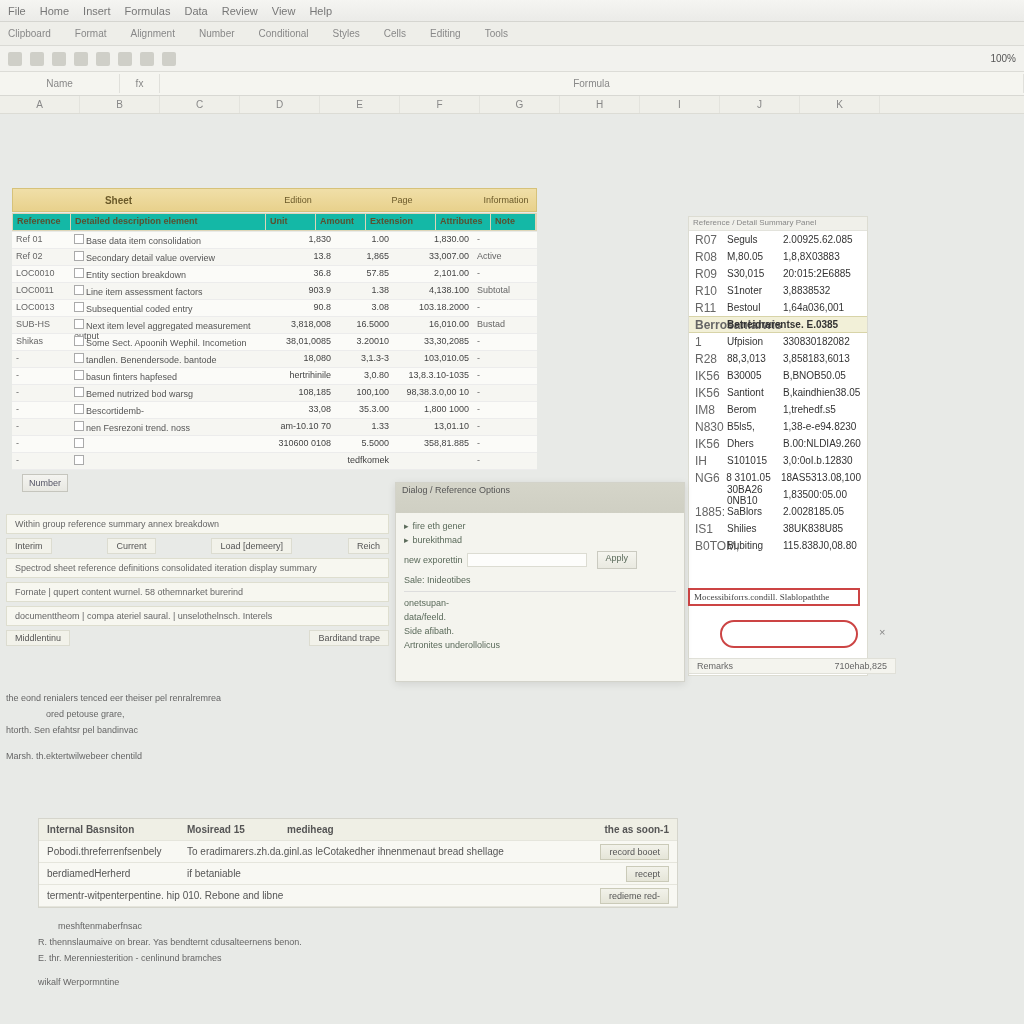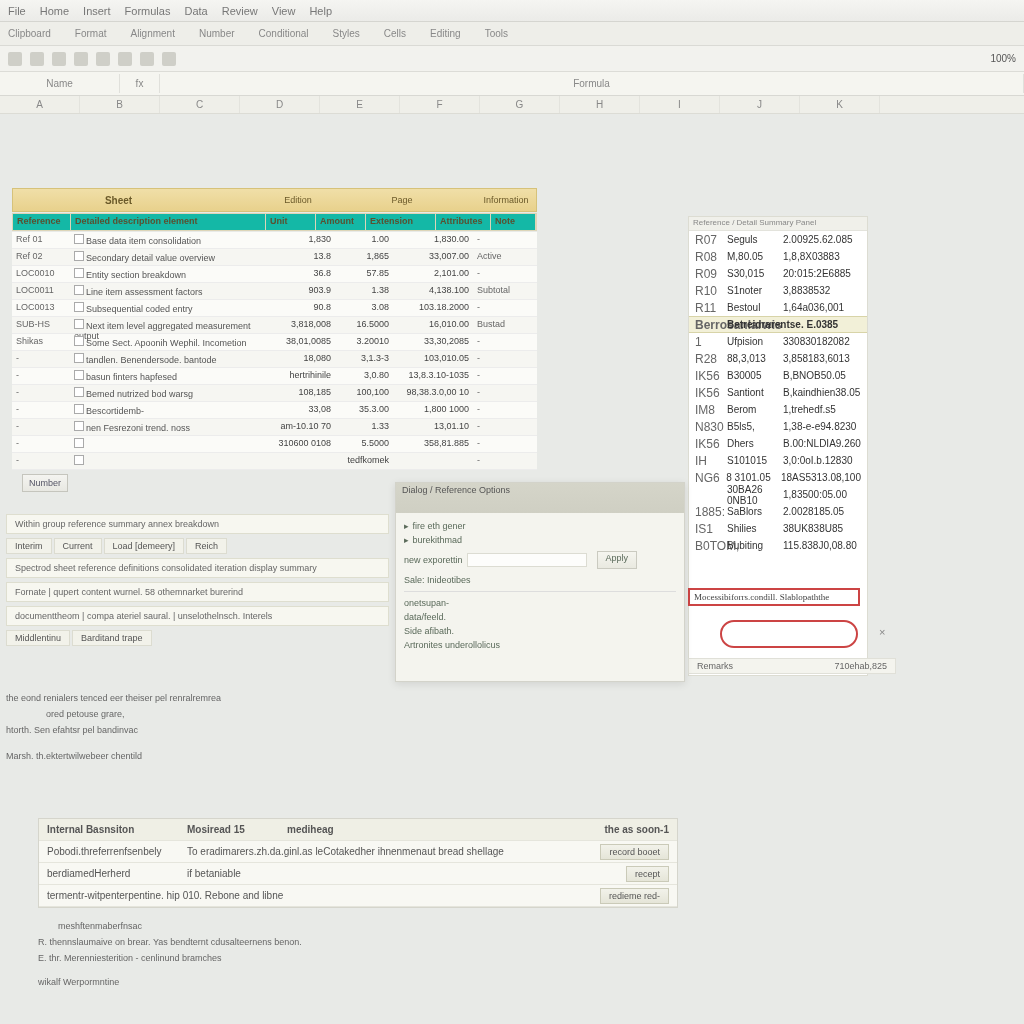--- a/index.html
+++ b/index.html
@@ -61,21 +61,21 @@
 .dialog { position: absolute; top: 482px; left: 395px; width: 290px; height: 200px; background: #f4f4ee; border: 1px solid #d3d3ca; box-shadow: 0 2px 8px rgba(0,0,0,0.1); }
 .dialog-title { height: 30px; background: linear-gradient(#d5d5c9, #cfcfc3); padding: 2px 6px; font-size: 9px; color: #555; }
 .dialog-inner { padding: 4px 8px; }
 .dialog-inner .line { margin: 4px 0; color: #5a6a5a; font-size: 9px; display: flex; align-items: center; gap: 4px; }
 .dialog-input { background: #fdfdfb; border: 1px solid #dcdcd2; width: 120px; height: 14px; }
 .dialog-btn { height: 18px; background: linear-gradient(#f5f5ef, #e9e9e0); border: 1px solid #cacac0; padding: 1px 8px; font-size: 9px; margin: 2px 6px; display: inline-block; }
 
 
 .formarea { position: absolute; top: 510px; left: 0; width: 395px; }
 .formarea .sect { border: 1px solid #dedecf; background: #f7f7f0; margin: 4px 6px; padding: 4px 8px; font-size: 9px; color: #666; }
-.formarea .tabs { display: flex; gap: 2px; margin: 2px 6px; }
+.formarea .tabs { display: flex; gap: 18px; margin: 2px 6px; justify-content: space-between; }
 .formarea .tab { background: #f2f2ea; border: 1px solid #dcdcd0; padding: 2px 8px; font-size: 9px; }
 
 
 .bottomtext { position: absolute; top: 690px; left: 6px; width: 680px; font-size: 9px; color: #666; line-height: 16px; }
 .bottomtable { position: absolute; top: 818px; left: 38px; width: 640px; border: 1px solid #d5d5cc; background: #f8f8f3; }
 .bottomtable .row { display: flex; border-bottom: 1px solid #e5e5dc; height: 22px; align-items: center; }
 .bottomtable .hdr { background: #efefe5; font-weight: bold; color: #5a5a4a; font-size: 9px; }
 .bottomtable .cell { padding: 2px 8px; font-size: 10px; color: #555; }
 .bottomtable .btn { background: linear-gradient(#f2f2ea, #e5e5d8); border: 1px solid #cacab8; padding: 2px 8px; margin-left: auto; margin-right: 8px; font-size: 9px; }
 </style>

